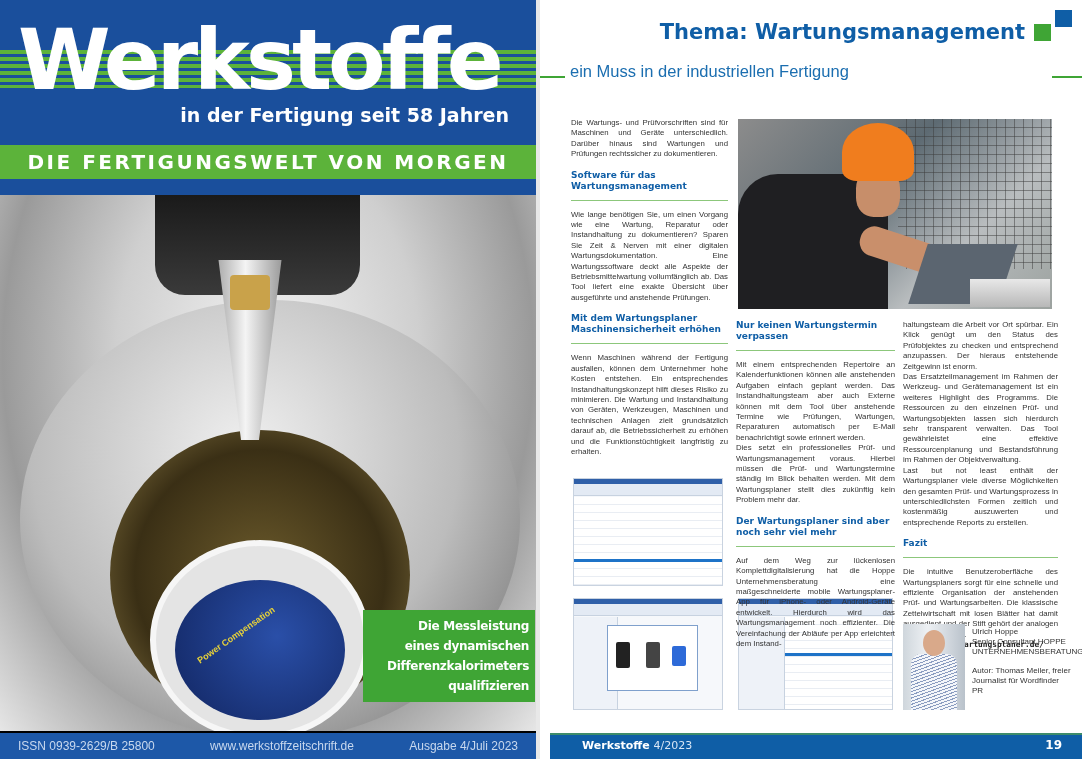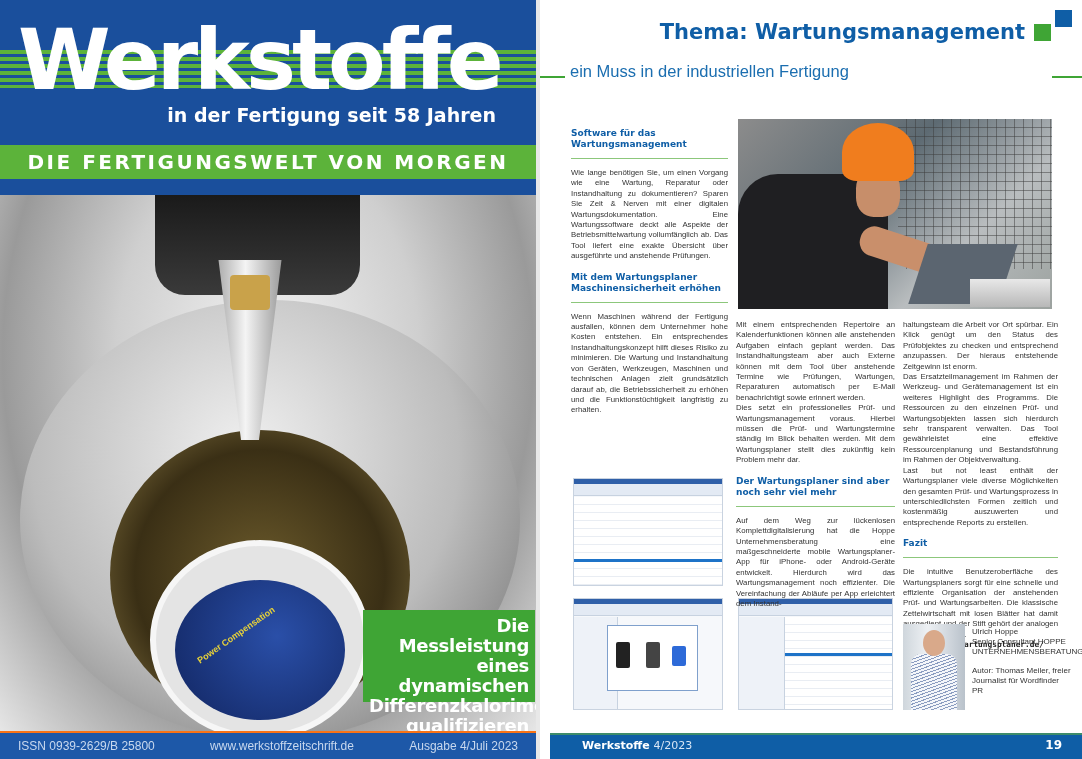--- a/index.html
+++ b/index.html
@@ -6,21 +6,21 @@
   html, body { width: 1082px; height: 759px; overflow: hidden; background: #fff; }
   body { position: relative; font-family: "Liberation Sans", sans-serif; }
 
   
   .cover { position: absolute; left: 0; top: 0; width: 536px; height: 759px; overflow: hidden; background: #d9d9d9; }
   .cover-head { position: absolute; left: 0; top: 0; width: 536px; height: 195px; background: #1a4f9c; }
   .stripes { position: absolute; left: 0; top: 50px; width: 536px; height: 38px;
     background: repeating-linear-gradient(to bottom, #5cb33a 0 4px, #1a4f9c 4px 7px); }
   .mast { position: absolute; left: 18px; top: 18px; font-family: "DejaVu Sans", sans-serif; font-weight: bold;
     font-size: 84px; color: #fff; letter-spacing: -4px; line-height: 1; }
-  .tagline { position: absolute; right: 40px; top: 104px; font-family: "DejaVu Sans", sans-serif; font-weight: bold;
+  .tagline { position: absolute; right: 27px; top: 104px; font-family: "DejaVu Sans", sans-serif; font-weight: bold;
     font-size: 19px; color: #fff; }
   .greenband { position: absolute; left: 0; top: 145px; width: 536px; height: 34px; background: #5cb33a;
     display: flex; align-items: center; justify-content: center; }
   .greenband span { font-family: "DejaVu Sans", sans-serif; font-weight: bold; color: #fff; font-size: 20px; letter-spacing: 2.5px; }
 
   .photo { position: absolute; left: 0; top: 195px; width: 536px; height: 536px;
     background: radial-gradient(ellipse at 50% 30%, #f2f2f2 0%, #cfcfcf 40%, #9a9a9a 70%, #e6e6e6 100%); }
   .ring1 { position: absolute; left: 20px; top: 300px; width: 500px; height: 440px; border-radius: 50%;
     background: radial-gradient(ellipse at 45% 35%, #f0f0f0 0%, #bcbcbc 55%, #8b8b8b 80%, #d0d0d0 100%); }
   .ring2 { position: absolute; left: 110px; top: 430px; width: 300px; height: 290px; border-radius: 50%;
@@ -31,24 +31,24 @@
     background: radial-gradient(circle at 60% 40%, #2a4fa8 0%, #162d6e 80%); }
   .disc-label { position: absolute; left: 190px; top: 630px; color: #e6d13a; font-size: 9px; font-weight: bold; transform: rotate(-35deg); }
   .nozzle { position: absolute; left: 155px; top: 195px; width: 205px; height: 100px; background: linear-gradient(#1a1a1a, #3a3a3a);
     border-radius: 0 0 30px 30px; }
   .pin { position: absolute; left: 205px; top: 260px; width: 90px; height: 180px;
     background: linear-gradient(to right, #8a8a8a, #f4f4f4 45%, #7a7a7a); clip-path: polygon(15% 0, 85% 0, 60% 100%, 40% 100%); }
   .brass { position: absolute; left: 230px; top: 275px; width: 40px; height: 35px; background: #c9a24a; border-radius: 4px; }
 
   .cover-teaser { position: absolute; left: 363px; top: 610px; width: 172px; height: 92px; background: #3fa535;
     padding: 6px 6px; text-align: right; }
-  .cover-teaser div { color: #fff; font-family: "DejaVu Sans", sans-serif; font-weight: bold; font-size: 18px; line-height: 20px; letter-spacing: -0.3px; }
+  .cover-teaser div { color: #fff; font-family: "DejaVu Sans", sans-serif; font-weight: bold; font-size: 12px; line-height: 20px; letter-spacing: -0.3px; }
 
   .cover-foot { position: absolute; left: 0; top: 731px; width: 536px; height: 28px; background: #1d58a8;
-    border-top: 2px solid #f97316; display: flex; align-items: center; padding: 0 18px; justify-content: space-between; gap: 8px; }
+    border-top: 2px solid #000000; display: flex; align-items: center; padding: 0 18px; justify-content: space-between; gap: 8px; }
   .cover-foot span { color: #c8d8ee; font-size: 12px; }
 
   
   .page { position: absolute; left: 540px; top: 0; width: 542px; height: 759px; background: #fff; }
   .thema { position: absolute; right: 57px; top: 20px; color: #0f5ea6; font-family: "DejaVu Sans", sans-serif;
     font-weight: bold; font-size: 21px; }
   .sq-green { position: absolute; left: 494px; top: 24px; width: 17px; height: 17px; background: #3fa535; }
   .sq-blue { position: absolute; left: 515px; top: 10px; width: 17px; height: 17px; background: #0f5ea6; }
   .rule-l { position: absolute; left: 0; top: 76px; width: 25px; height: 2px; background: #3fa535; }
   .rule-r { position: absolute; left: 512px; top: 76px; width: 30px; height: 2px; background: #3fa535; }
@@ -148,20 +148,21 @@
   <div class="sq-green"></div>
   <div class="sq-blue"></div>
 
   <div class="rule-l"></div>
   <div class="rule-r"></div>
   <div class="subtitle">
     <div>ein Muss in der industriellen Fertigung</div>
   </div>
 
   <div class="col c1">
+    <p>Die Wartungs- und Prüfvorschriften sind für Maschinen und Geräte unterschiedlich. Darüber hinaus sind Wartungen und Prüfungen rechtssicher zu dokumentieren.</p>
     <div class="gap"></div>
     <div class="h">Software für das Wartungsmanagement</div>
     <p>Wie lange benötigen Sie, um einen Vorgang wie eine Wartung, Reparatur oder Instandhaltung zu dokumentieren? Sparen Sie Zeit &amp; Nerven mit einer digitalen Wartungsdokumentation. Eine Wartungssoftware deckt alle Aspekte der Betriebsmittelwartung vollumfänglich ab. Das Tool liefert eine exakte Übersicht über ausgeführte und anstehende Prüfungen.</p>
     <div class="gap"></div>
     <div class="h">Mit dem Wartungsplaner Maschinensicherheit erhöhen</div>
     <p>Wenn Maschinen während der Fertigung ausfallen, können dem Unternehmer hohe Kosten entstehen. Ein entsprechendes Instandhaltungskonzept hilft dieses Risiko zu minimieren. Die Wartung und Instandhaltung von Geräten, Werkzeugen, Maschinen und technischen Anlagen zielt grundsätzlich darauf ab, die Betriebssicherheit zu erhöhen und die Funktionstüchtigkeit langfristig zu erhalten.</p>
   </div>
 
   <div class="hero">
     <div class="grid"></div>
@@ -193,20 +194,21 @@
   <div class="shot s3">
     <div class="bar"></div>
       <div class="ribbon"></div>
     <div class="side"></div>
     <div class="body" style="left:30%">
         <div class="sel" style="top:36px"></div>
       </div>
   </div>
 
   <div class="col c2">
+    <div class="h">Nur keinen Wartungstermin verpassen</div>
     <p>Mit einem entsprechenden Repertoire an Kalenderfunktionen können alle anstehenden Aufgaben einfach geplant werden. Das Instandhaltungsteam aber auch Externe können mit dem Tool über anstehende Termine wie Prüfungen, Wartungen, Reparaturen automatisch per E-Mail benachrichtigt sowie erinnert werden.</p>
     <p>Dies setzt ein professionelles Prüf- und Wartungsmanagement voraus. Hierbei müssen die Prüf- und Wartungstermine ständig im Blick behalten werden. Mit dem Wartungsplaner stellt dies zukünftig kein Problem mehr dar.</p>
     <div class="gap"></div>
     <div class="h">Der Wartungsplaner sind aber noch sehr viel mehr</div>
     <p>Auf dem Weg zur lückenlosen Komplettdigitalisierung hat die Hoppe Unternehmensberatung eine maßgeschneiderte mobile Wartungsplaner-App für iPhone- oder Android-Geräte entwickelt. Hierdurch wird das Wartungsmanagement noch effizienter. Die Vereinfachung der Abläufe per App erleichtert dem Instand-</p>
   </div>
 
   <div class="col c3">
     <p>haltungsteam die Arbeit vor Ort spürbar. Ein Klick genügt um den Status des Prüfobjektes zu checken und entsprechend anzupassen. Der hieraus entstehende Zeitgewinn ist enorm.</p>
     <p>Das Ersatzteilmanagement im Rahmen der Werkzeug- und Gerätemanagement ist ein weiteres Highlight des Programms. Die Ressourcen zu den einzelnen Prüf- und Wartungsobjekten lassen sich hierdurch sehr transparent verwalten. Das Tool gewährleistet eine effektive Ressourcenplanung und Bestandsführung im Rahmen der Objektverwaltung.</p>

